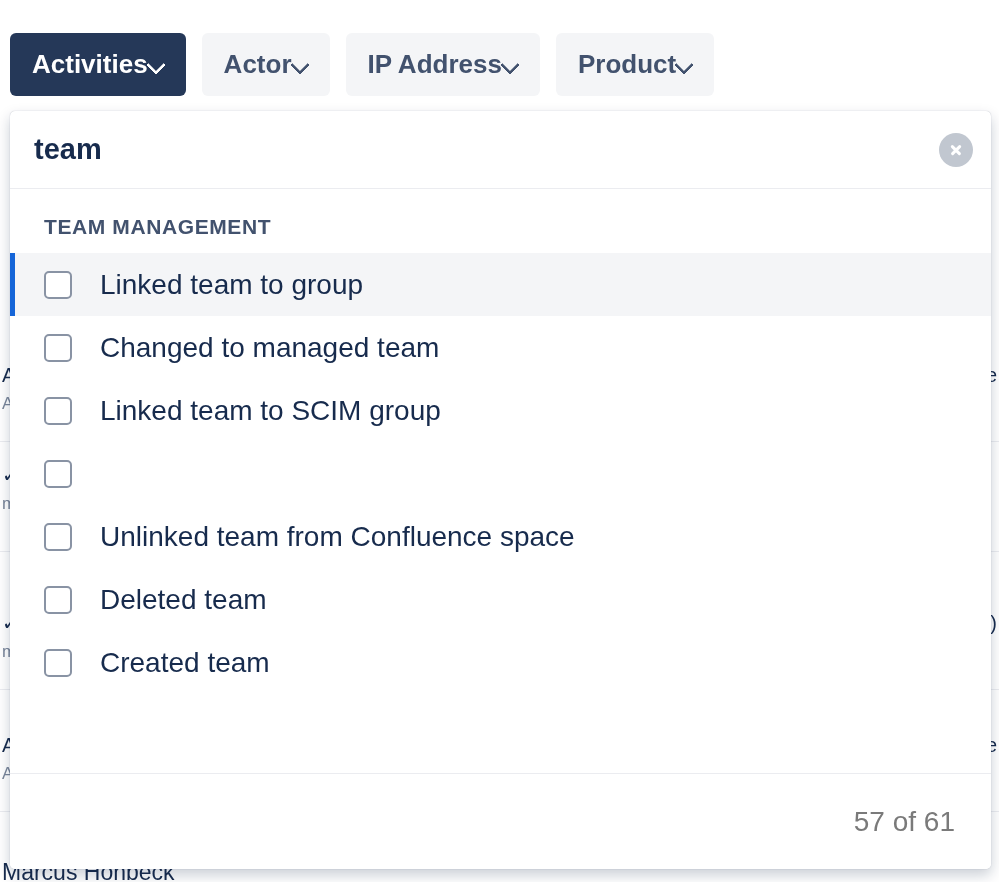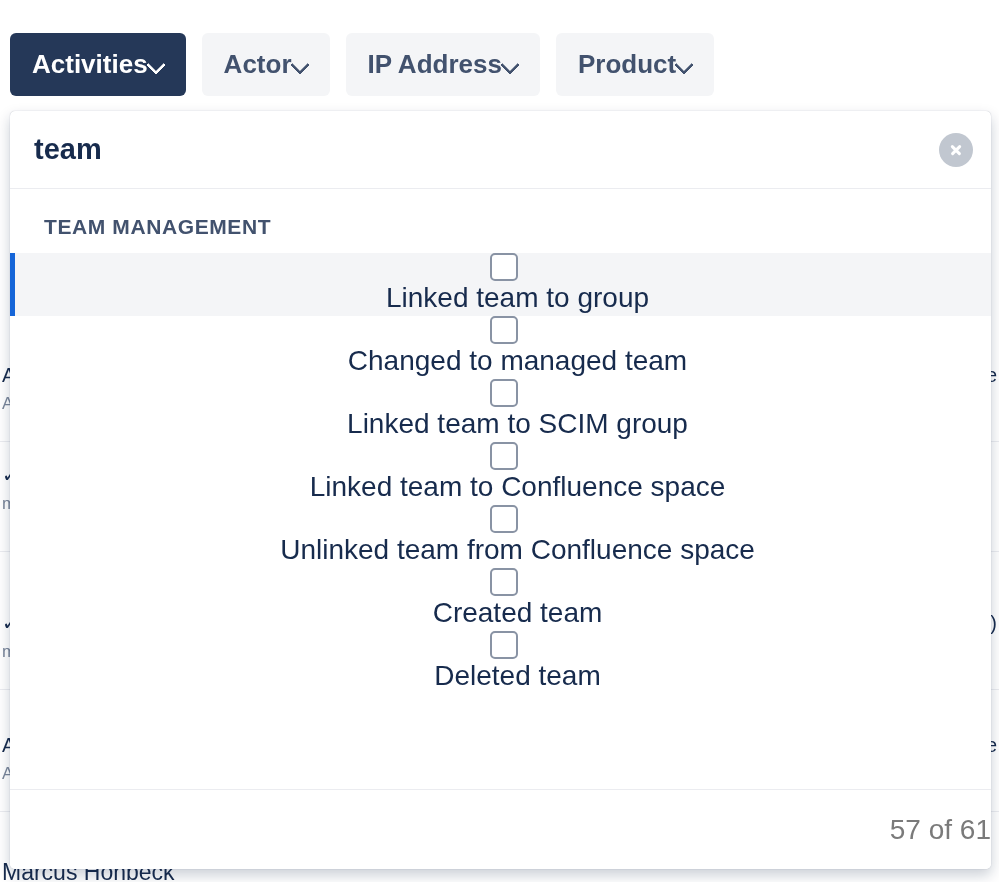--- a/index.html
+++ b/index.html
@@ -194,21 +194,20 @@
   }
 
   .option-row {
     height: 63px;
     display: flex;
     align-items: center;
     padding-left: 34px;
     position: relative;
     cursor: pointer;
     background: #ffffff;
-    flex-direction: column;
   }
   .option-row.highlighted {
     background: #f4f5f7;
   }
   .option-row.highlighted::before {
     content: "";
     position: absolute;
     left: 0;
     top: 0;
     bottom: 0;
@@ -226,25 +225,26 @@
   }
   .option-label {
     color: #172b4d;
     font-size: 28px;
     line-height: 34px;
     white-space: nowrap;
   }
 
   .footer {
     flex: none;
-    height: 80px;
+    height: 96px;
     border-top: 1px solid #ebecf0;
     display: flex;
     align-items: center;
     justify-content: flex-end;
+    padding-right: 36px;
     background: #ffffff;
   }
   .footer-count {
     color: #7a7a7a;
     font-size: 28px;
   }
 </style>
 </head>
 <body>
 
@@ -322,33 +322,32 @@
       <div class="option-row">
         <span class="checkbox"></span>
         <span class="option-label">Changed to managed team</span>
       </div>
       <div class="option-row">
         <span class="checkbox"></span>
         <span class="option-label">Linked team to SCIM group</span>
       </div>
       <div class="option-row">
         <span class="checkbox"></span>
-        <span class="option-label">Linked team to Confluence space</span>
       </div>
       <div class="option-row">
         <span class="checkbox"></span>
         <span class="option-label">Unlinked team from Confluence space</span>
       </div>
       <div class="option-row">
         <span class="checkbox"></span>
+        <span class="option-label">Deleted team</span>
+      </div>
+      <div class="option-row">
+        <span class="checkbox"></span>
         <span class="option-label">Created team</span>
-      </div>
-      <div class="option-row">
-        <span class="checkbox"></span>
-        <span class="option-label">Deleted team</span>
       </div>
     </div>
 
     <div class="footer">
       <span class="footer-count">57 of 61</span>
     </div>
 
   </div>
 
 </div>

